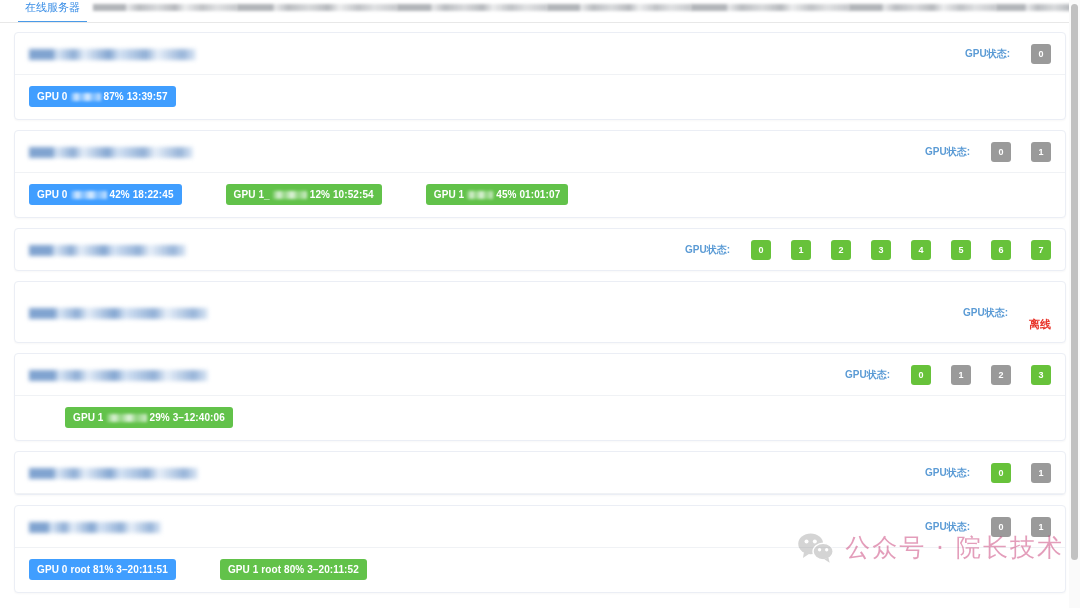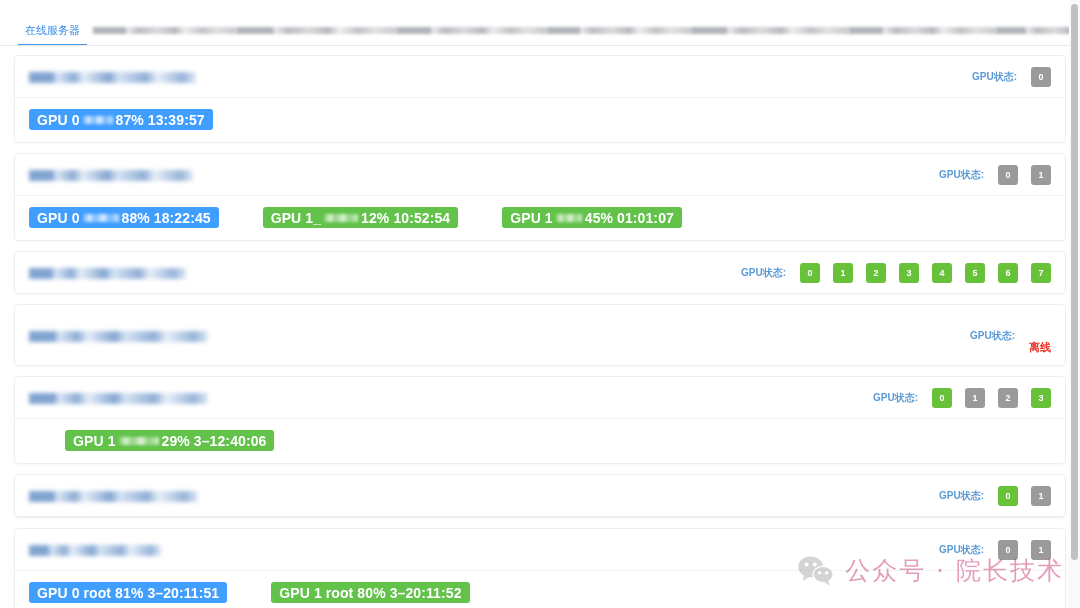--- a/index.html
+++ b/index.html
@@ -7,21 +7,21 @@
     margin: 0; padding: 0;
     width: 1080px; height: 608px;
     background: #ffffff;
     font-family: "Liberation Sans", "DejaVu Sans", sans-serif;
     overflow: hidden;
   }
 
   
   .tabbar {
     position: relative;
-    height: 46px;
+    height: 23px;
     border-bottom: 1px solid #e8e8e8;
     display: flex;
     align-items: flex-end;
     padding-left: 12px;
     background: #fff;
     white-space: nowrap;
     overflow: hidden;
   }
   .tab {
     font-size: 11px;
@@ -102,21 +102,21 @@
     background-size: 100% 11px;
     background-position: 0 2px;
     background-repeat: no-repeat;
     filter: blur(2.1px);
     user-select: none;
   }
 
   .status-wrap {
     display: flex;
     align-items: center;
-    gap: 13px;
+    gap: 20px;
     flex: 0 0 auto;
   }
   .status-label {
     font-size: 10px;
     font-weight: bold;
     color: #5b9bd5;
     margin-right: 1px;
     white-space: nowrap;
   }
   .status-offline {
@@ -144,21 +144,21 @@
     display: flex;
     flex-wrap: wrap;
     gap: 8px;
   }
   .gpu-tag {
     height: 21px;
     border-radius: 3px;
     display: inline-flex;
     align-items: center;
     padding: 0 8px;
-    font-size: 14px;
+    font-size: 10px;
     font-weight: bold;
     color: #fff;
     white-space: nowrap;
     line-height: 1;
     letter-spacing: .1px;
   }
   .gpu-tag.blue   { background: #409eff; }
   .gpu-tag.green  { background: #62c24a; margin-left: 36px; }
   .gpu-tag.orange { background: #e6a23c; }
   .tag-seg { display: inline-block; }
@@ -250,21 +250,21 @@
         <div class="status-wrap">
           <span class="status-label">GPU状态:</span>
           <span class="gpu-badge gray">0</span>
           <span class="gpu-badge gray">1</span>
         </div>
       </div>
       <div class="card-body">
         <div class="gpu-tag blue">
           <span class="tag-seg">GPU 0</span>
           <span class="tag-user-blur" style="width: 36px;"></span>
-          <span class="tag-seg">88% 18:22:45</span>
+          <span class="tag-seg">42% 18:22:45</span>
         </div>
         <div class="gpu-tag green">
           <span class="tag-seg">GPU 1_</span>
           <span class="tag-user-blur" style="width: 34px;"></span>
           <span class="tag-seg">12% 10:52:54</span>
         </div>
         <div class="gpu-tag green">
           <span class="tag-seg">GPU 1</span>
           <span class="tag-user-blur" style="width: 26px;"></span>
           <span class="tag-seg">45% 01:01:07</span>

